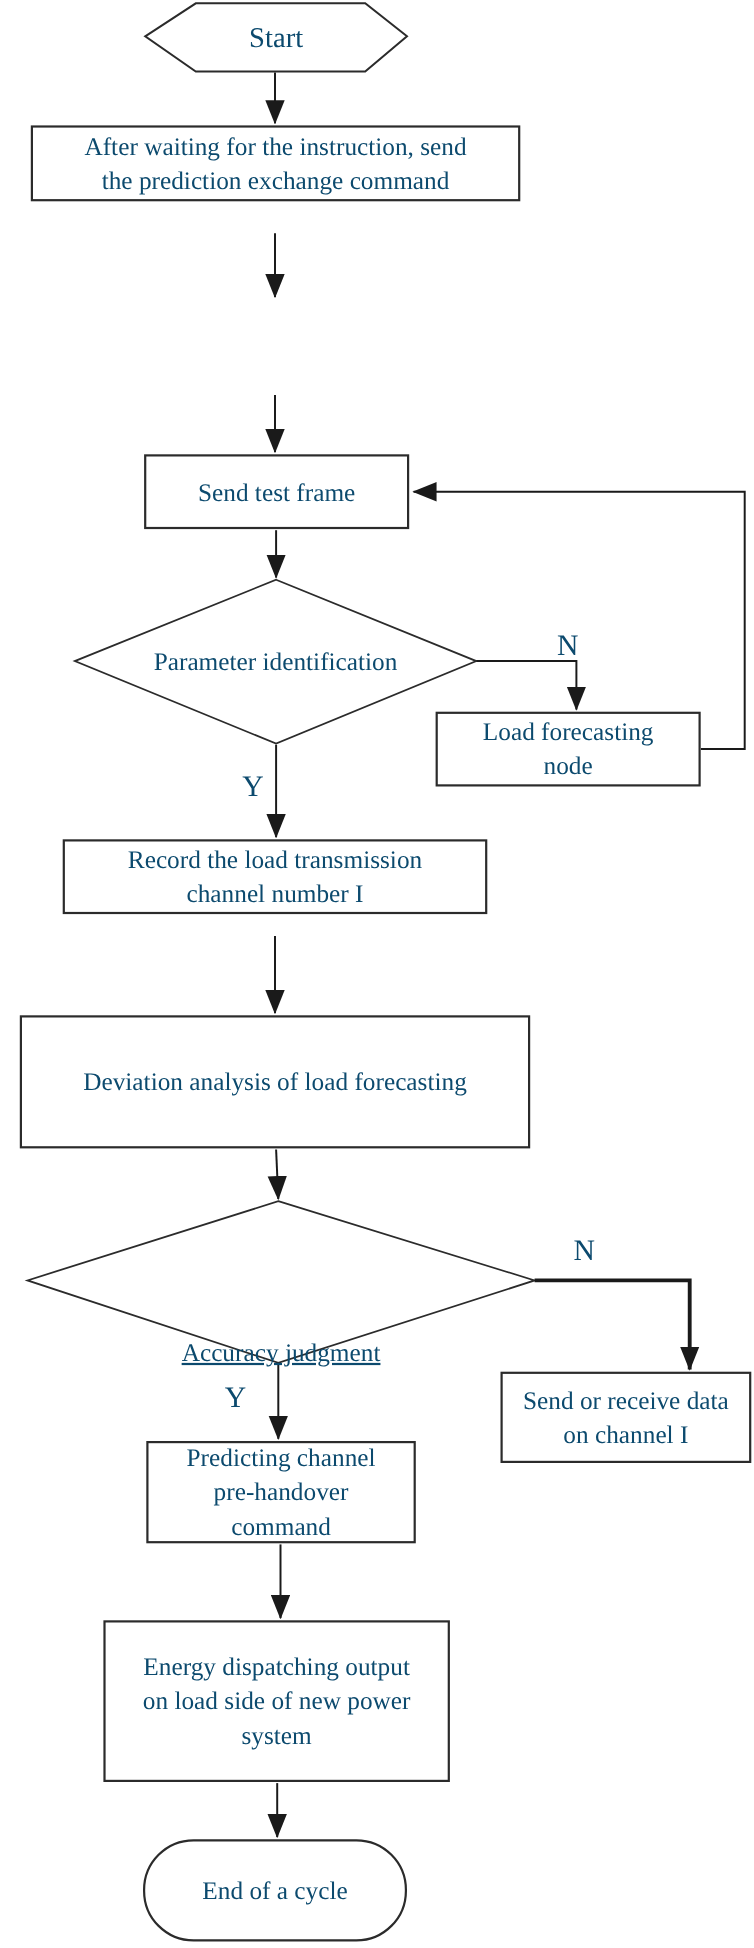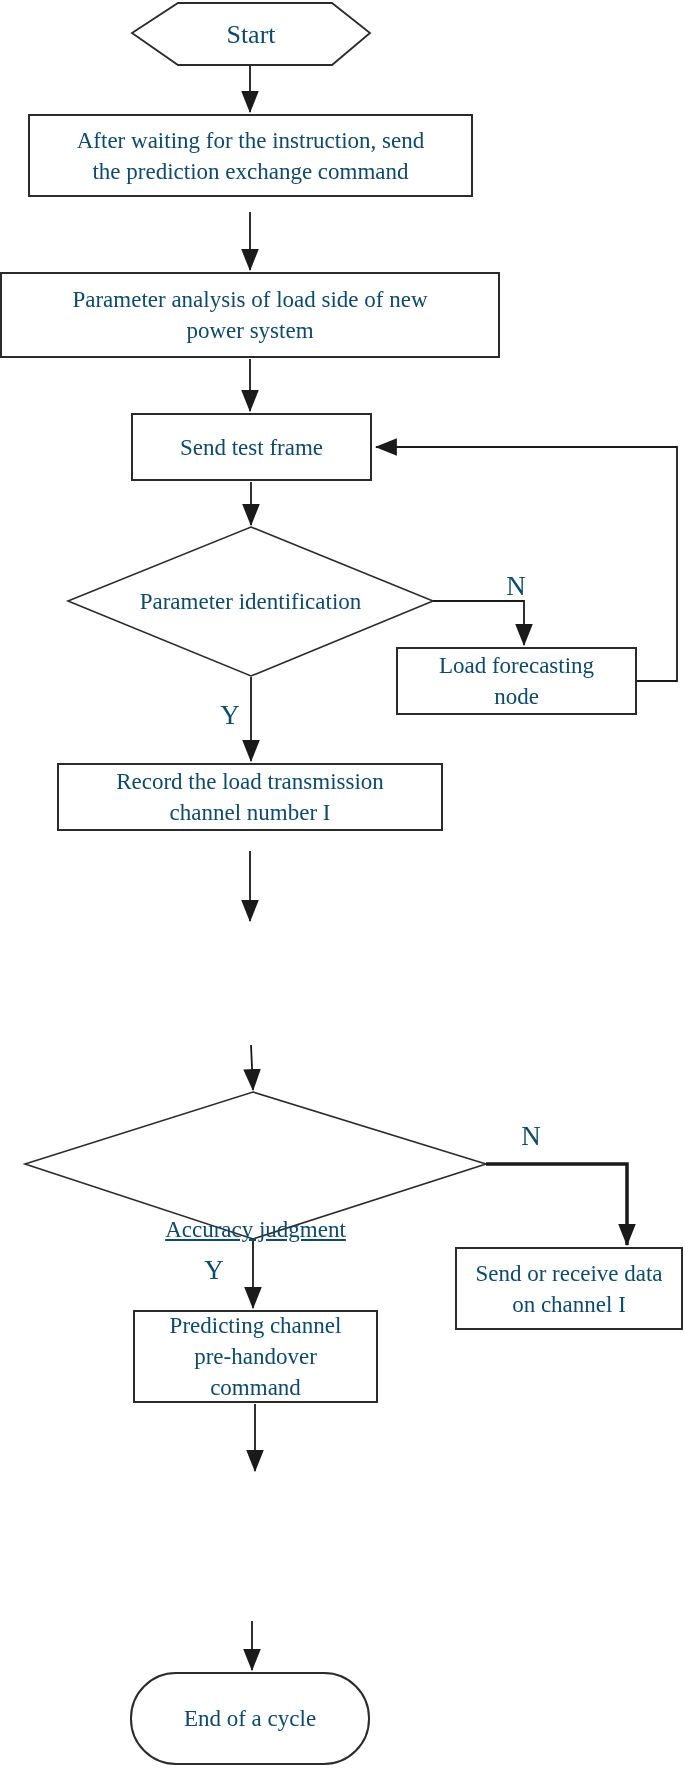--- a/index.html
+++ b/index.html
@@ -75,64 +75,68 @@
     <polyline points="486,1164 627,1164 627,1245" fill="none" stroke="#1a1a1a" stroke-width="3.5" marker-end="url(#arrow)"></polyline>
     <polyline points="253,1240 253,1308" fill="none" stroke="#1a1a1a" stroke-width="1.8" marker-end="url(#arrow)"></polyline>
     <polyline points="255,1404 255,1471" fill="none" stroke="#1a1a1a" stroke-width="1.8" marker-end="url(#arrow)"></polyline>
     <polyline points="252,1621 252,1670" fill="none" stroke="#1a1a1a" stroke-width="1.8" marker-end="url(#arrow)"></polyline>
   </svg>
 
   <div class="shape-lbl" style="left:132px; top:3px; width:238px; height:62px;">
     <span class="lbl start-lbl">Start</span>
   </div>
 
-  <div class="box" style="left:28px; top:114px; width:445px; height:83px;">
+  <div class="box" style="left:28px; top:114px; width:445px; height:69px;">
     <span class="lbl">After waiting for the instruction, send
 the prediction exchange command</span>
   </div>
 
-  <div class="box" style="left:0px; top:272px; width:500px; height:86px;">
-    <span class="lbl">Parameter analysis of load side of new
-power system</span>
-  </div>
 
   <div class="box" style="left:131px; top:413px; width:241px; height:68px;">
     <span class="lbl">Send test frame</span>
   </div>
 
   <div class="shape-lbl" style="left:68px; top:527px; width:365px; height:149px;">
     <span class="lbl">Parameter identification</span>
   </div>
 
   <div class="box" style="left:396px; top:647px; width:241px; height:68px;">
     <span class="lbl">Load forecasting
 node</span>
   </div>
 
   <div class="box" style="left:57px; top:763px; width:386px; height:68px;">
     <span class="lbl">Record the load transmission
 channel number I</span>
   </div>
 
+  <div class="box" style="left:18px; top:923px; width:464px; height:121px;">
+    <span class="lbl">Deviation analysis of load forecasting</span>
+  </div>
 
   <div class="shape-lbl" style="left:25px; top:1156px; width:461px; height:147px;text-decoration:underline;">
     <span class="lbl">Accuracy judgment</span>
   </div>
 
   <div class="box" style="left:133px; top:1310px; width:245px; height:93px;">
     <span class="lbl">Predicting channel
 pre-handover
 command</span>
   </div>
 
   <div class="box" style="left:455px; top:1247px; width:228px; height:83px;">
     <span class="lbl">Send or receive data
 on channel I</span>
   </div>
 
+  <div class="box" style="left:94px; top:1473px; width:315px; height:147px;">
+    <span class="lbl">Energy dispatching output
+on load side of new power
+system</span>
+  </div>
 
   <div class="box stadium" style="left:130px; top:1672px; width:240px; height:93px;">
     <span class="lbl">End of a cycle</span>
   </div>
 
   <div class="branch" style="left:498px; top:570px;">N</div>
   <div class="branch" style="left:212px; top:699px;">Y</div>
   <div class="branch" style="left:513px; top:1120px;">N</div>
   <div class="branch" style="left:196px; top:1254px;">Y</div>
 

